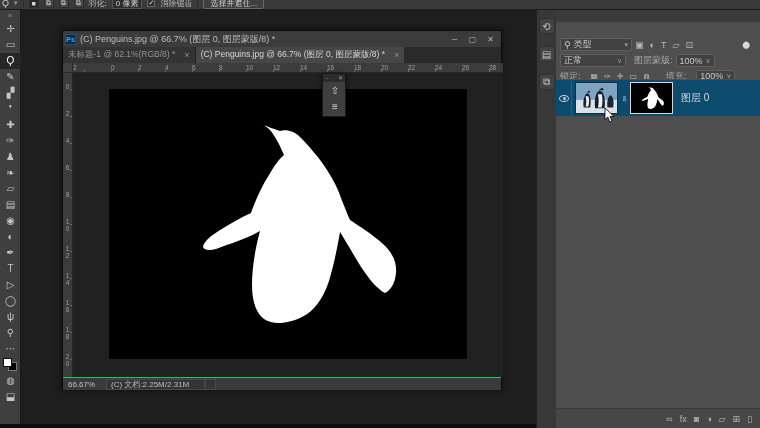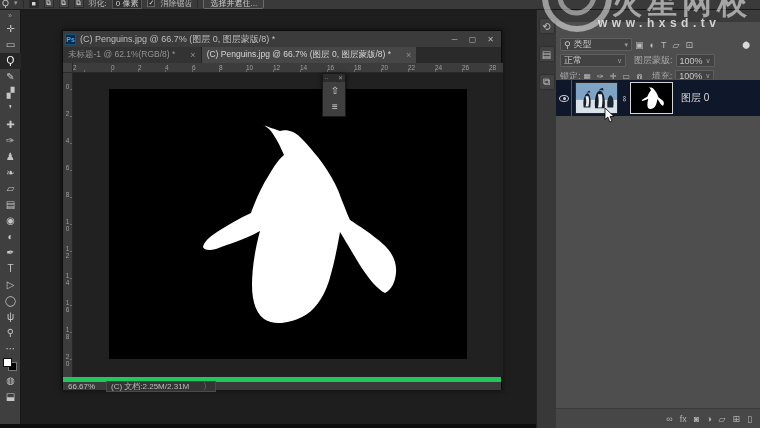--- a/index.html
+++ b/index.html
@@ -43,21 +43,21 @@
   #doc-window { left:62px; top:30px; width:440px; height:360px; background:#86efac; border:1px solid #0b0b0b;
     box-shadow:0 0 6px rgba(0,0,0,.6); }
   #titlebar { position:absolute; left:0; top:0; width:100%; height:16px; background:#3b3b3b; display:flex;
     align-items:center; padding:0 2px; }
   #ps-badge { width:11px; height:11px; background:#0a2a45; color:#31a8ff; font-size:7px; font-weight:bold;
     display:flex; align-items:center; justify-content:center; margin-right:4px; border:1px solid #14537f; }
   #window-title { color:#bdbdbd; font-size:9px; white-space:nowrap; overflow:hidden; flex:1; }
   .win-btn { width:17px; height:13px; display:flex; align-items:center; justify-content:center; color:#b3b3b3;
     font-size:8px; margin-left:1px; }
   #tabbar { position:absolute; left:0; top:16px; width:100%; height:16px; background:#2a2a2a; display:flex; }
-  .doc-tab { height:16px; display:flex; align-items:center; padding:0 5px; font-size:8.5px; white-space:nowrap; gap:15px; }
+  .doc-tab { height:16px; display:flex; align-items:center; padding:0 5px; font-size:8.5px; white-space:nowrap; gap:9px; }
   .doc-tab.inactive { background:#333333; color:#939393; border-right:1px solid #222; }
   .doc-tab.active { background:#474747; color:#d6d6d6; }
   .tab-close { color:#8f8f8f; font-size:9px; }
 
   
   #ruler-corner { position:absolute; left:0; top:32px; width:10px; height:10px; background:#424242;
     border-right:1px solid #2a2a2a; border-bottom:1px solid #2a2a2a; }
   #ruler-h { position:absolute; left:10px; top:32px; width:430px; height:10px; background:#3c3c3c;
     border-bottom:1px solid #272727; overflow:hidden;
     background-image:repeating-linear-gradient(90deg,#6b6b6b 0 1px,transparent 1px 27px); background-position:11px 7px; background-size:100% 3px; background-repeat:no-repeat; }
@@ -74,21 +74,21 @@
 
   
   #float-panel { left:322px; top:73px; width:24px; height:44px; background:#3f3f3f; border:1px solid #191919;
     box-shadow:0 1px 4px rgba(0,0,0,.7); z-index:30; }
   #float-header { height:8px; background:#2c2c2c; display:flex; align-items:center; justify-content:space-between;
     padding:0 2px; color:#9a9a9a; font-size:6px; line-height:8px; }
   .float-btn { width:24px; height:16px; display:flex; align-items:center; justify-content:center; color:#d5d5d5; font-size:10px; }
 
   
   #doc-status { position:absolute; left:0; top:346px; width:438px; height:13px; background:#3a3a3a;
-    border-top:5px solid #22c55e; display:flex; align-items:center; font-size:8px; color:#c0c0c0; }
+    border-top:1px solid #22c55e; display:flex; align-items:center; font-size:8px; color:#c0c0c0; }
   #status-zoom { margin-left:5px; width:30px; }
   #status-field { margin-left:8px; background:#343434; border:1px solid #4a4a4a; height:11px; display:flex;
     align-items:center; padding:0 4px; gap:14px; color:#bdbdbd; }
   #status-chevron { color:#9a9a9a; }
 
   
   #dock-strip { left:536px; top:10px; width:20px; height:418px; background:#383838; border-left:1px solid #222; }
   .dock-btn { width:16px; height:16px; margin:0 auto; display:flex; align-items:center; justify-content:center;
     color:#c2c2c2; font-size:10px; background:#434343; border:1px solid #303030; border-radius:2px; }
 
@@ -98,21 +98,21 @@
   #panel-tabs { position:absolute; left:0; top:12px; width:100%; height:14px; background:#3b3b3b; display:flex; }
   .panel-tab { padding:0 8px; height:14px; display:flex; align-items:center; font-size:9px; color:#9a9a9a; }
   .panel-tab.active { background:#4e4e4e; color:#d8d8d8; }
   .prow { position:absolute; left:0; width:100%; display:flex; align-items:center; font-size:9px; color:#a9a9a9; }
   .pbox { background:#424242; border:1px solid #5f5f5f; border-radius:1px; height:13px; display:flex;
     align-items:center; padding:0 3px; color:#c9c9c9; gap:3px; white-space:nowrap; }
   .caret { color:#9a9a9a; font-size:7px; }
   .hicon { color:#bdbdbd; font-size:9px; margin:0 3px; }
   #filter-toggle { margin-left:auto; margin-right:6px; color:#d9d9d9; font-size:7px; }
   #layer-list { position:absolute; left:0; top:69px; width:100%; height:329px; background:#4e4e4e; }
-  #layer-row { position:absolute; left:0; top:1px; width:100%; height:36px; background:#0f172a; display:flex; align-items:center; }
+  #layer-row { position:absolute; left:0; top:1px; width:100%; height:36px; background:#0c4a6e; display:flex; align-items:center; }
   #eye-cell { width:16px; height:36px; display:flex; align-items:center; justify-content:center; border-right:1px solid #555; }
   .eye { width:10px; height:7px; border:1px solid #d0d0d0; border-radius:50%; position:relative; }
   .eye::after { content:""; position:absolute; left:3px; top:1.5px; width:3px; height:3px; background:#d0d0d0; border-radius:50%; }
   .thumb { width:43px; height:32px; border:1px solid #2a2a2a; background:#000; }
   #photo-thumb { margin-left:3px; }
   #mask-thumb { border:1px solid #d6d6d6; }
   #link-icon { width:12px; text-align:center; color:#cfcfcf; font-size:8px; display:inline-block;
     transform:rotate(90deg); }
   #layer-name { margin-left:8px; color:#dcdcdc; font-size:10px; }
   #panel-bottom { position:absolute; left:0; top:398px; width:100%; height:20px; background:#474747;
@@ -308,21 +308,21 @@
       <span class="pbox" style="width:66px;">
         <span>正常</span>
         <span class="caret" style="margin-left:auto;">∨</span>
       </span>
       <span style="margin-left:8px;">图层蒙版:</span>
       <span class="pbox" style="margin-left:3px;">
         <span>100%</span>
         <span class="caret">∨</span>
       </span>
     </div>
-    <div class="prow" style="top:59px;height:14px;padding:0 4px;">
+    <div class="prow" style="top:59px;height:14px;padding:0 4px;gap:7px;">
       <span>锁定:</span>
       <span id="lock-icons" style="display:flex;align-items:center;">
           <span class="hicon" style="font-size: 8px;">▦</span>
           <span class="hicon" style="font-size: 8px;">✑</span>
           <span class="hicon" style="font-size: 8px;">✛</span>
           <span class="hicon" style="font-size: 8px;">▭</span>
           <span class="hicon" style="font-size: 8px;">⋒</span>
         </span>
       <span style="margin-left:6px;">填充:</span>
       <span class="pbox" style="margin-left:3px;height:12px;">
@@ -362,20 +362,14 @@
         <span class="pb-icon">▱</span>
         <span class="pb-icon">⊞</span>
         <span class="pb-icon">▯</span>
       </div>
   </div>
 
   <svg class="abs" id="cursor" viewBox="0 0 12 16">
     <path d="M1,0 L1,11.5 L3.8,9 L5.8,14 L8,13 L6,8.5 L10,8.5 Z" fill="#fff" stroke="#000" stroke-width="0.8"></path>
   </svg>
 
-  <div class="abs" id="watermark">
-    <span id="wm-swirl"></span>
-    <span id="wm-swirl-inner"></span>
-    <span id="wm-brand">火星网校</span>
-    <span id="wm-url">www.hxsd.tv</span>
-  </div>
 
 </div>
 
 </body></html>

